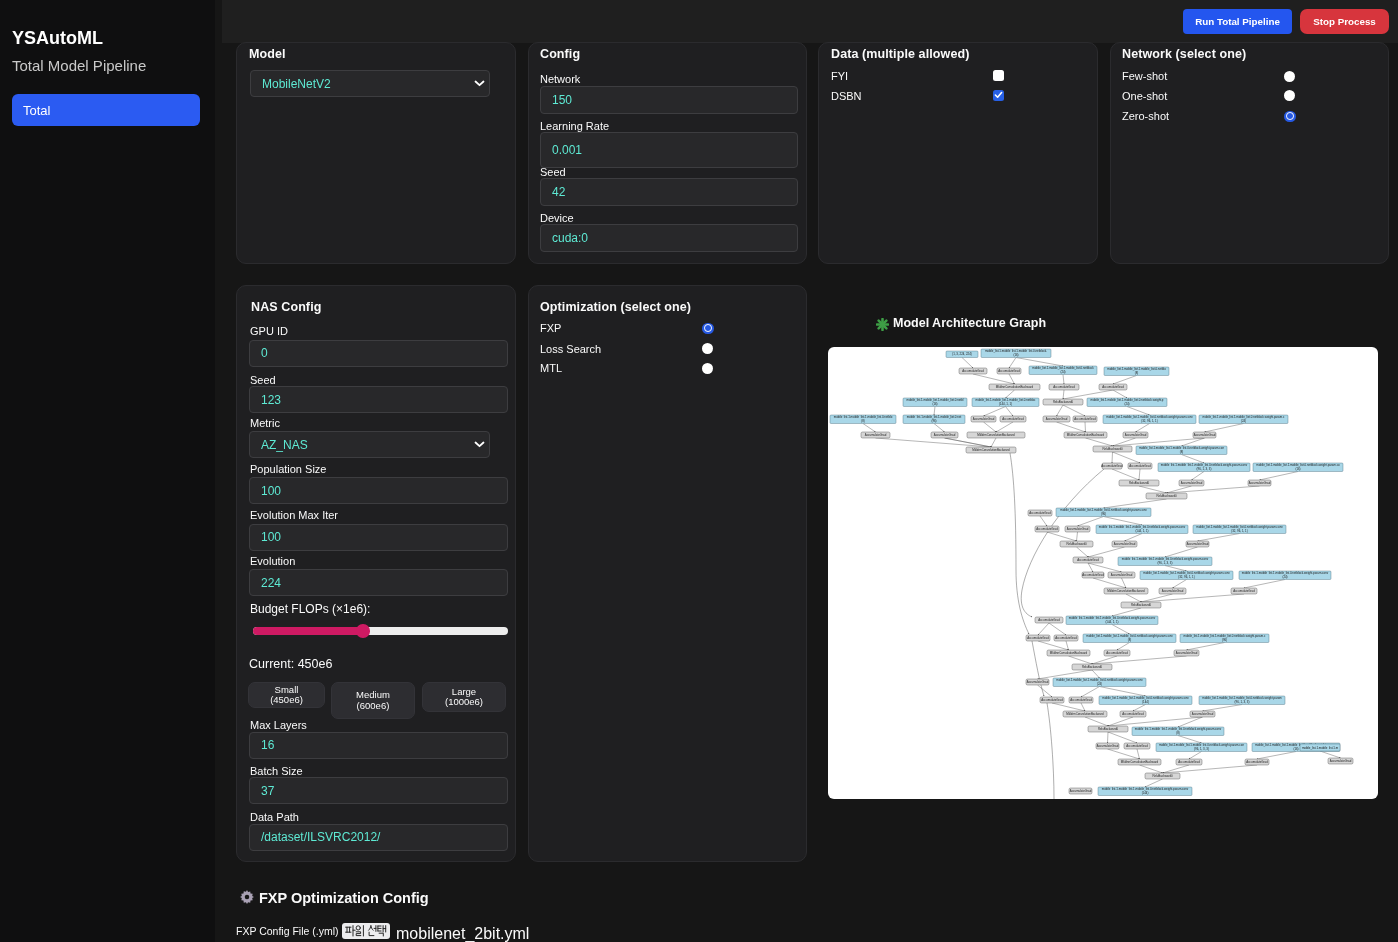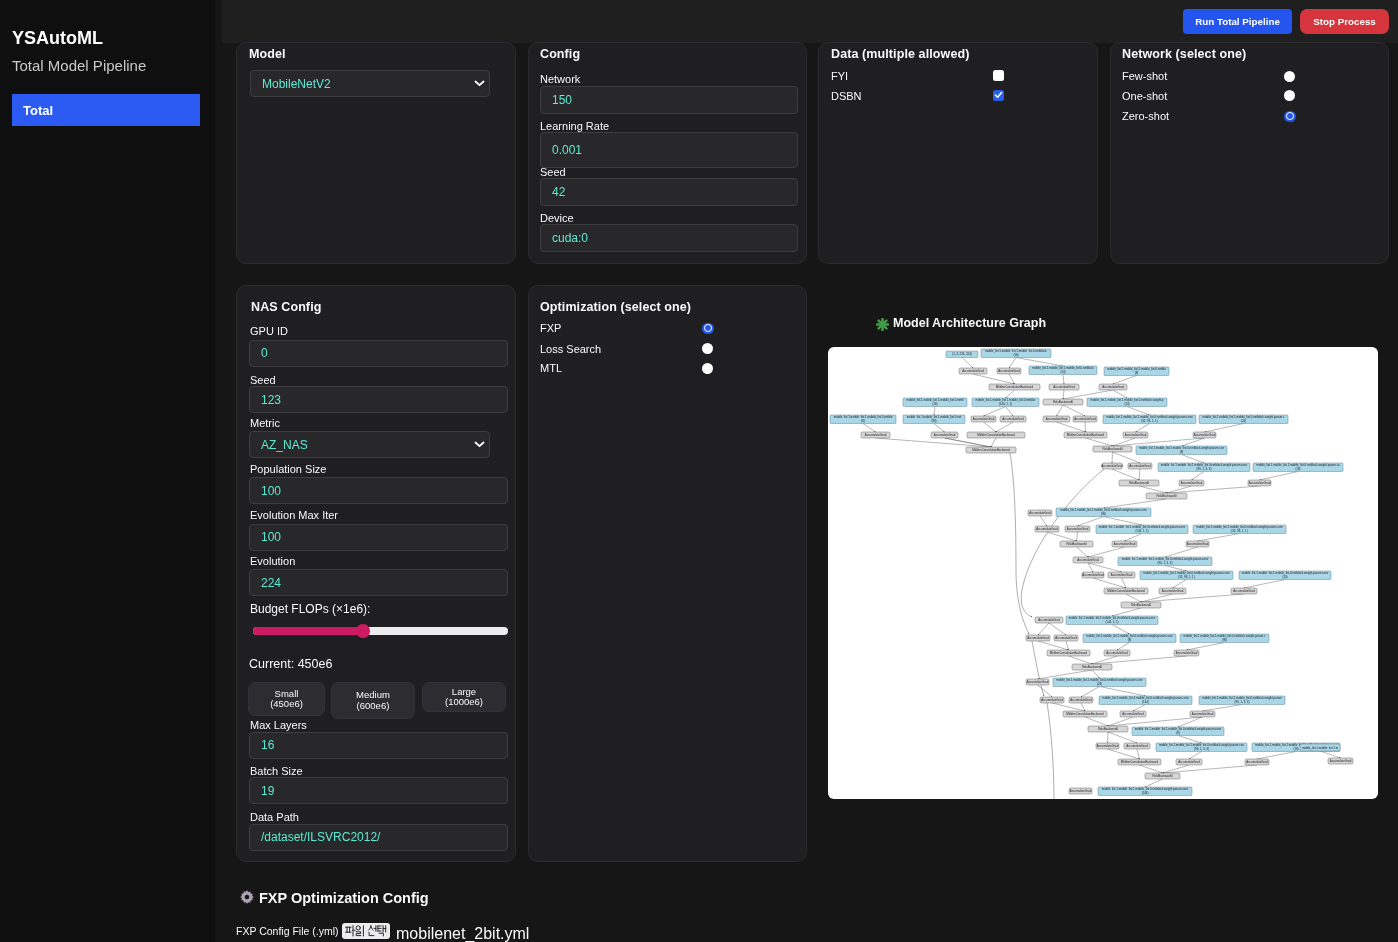--- a/index.html
+++ b/index.html
@@ -17,21 +17,21 @@
 .rdc::after{content:'';position:absolute;left:1.9px;top:1.9px;right:1.9px;bottom:1.9px;
  border:1.2px solid #fff;border-radius:50%}
 .szbtn{position:absolute;background:#2d2d31;border-radius:7px;color:#fafafa;
  font-size:9.5px;line-height:10.5px;display:flex;align-items:center;justify-content:center;
  text-align:center;border:1px solid #333338}
 
 </style></head><body>
 <div style="position:absolute;left:0px;top:0px;width:215px;height:942px;background:#0f0f10;"></div>
 <div style="position:absolute;left:12px;top:28px;width:200px;height:24px;color:#fff;font-weight:bold;font-size:18px;">YSAutoML</div>
 <div style="position:absolute;left:12px;top:57px;width:200px;height:14px;color:#c9c9c9;font-size:15px;">Total Model Pipeline</div>
-<div style="position:absolute;left:12px;top:94px;width:188px;height:32px;background:#2b5bf2;border-radius:0;color:#fff;font-size:13px;display:flex;align-items:center;padding-left:11px;font-weight:bold;">Total</div>
+<div style="position:absolute;left:12px;top:94px;width:188px;height:32px;background:#2b5bf2;border-radius:6px;color:#fff;font-size:13px;display:flex;align-items:center;padding-left:11px;">Total</div>
 <div style="position:absolute;left:222px;top:0px;width:1176px;height:43px;background:#1f1f1f;"></div>
 <div style="position:absolute;left:1183px;top:9px;width:109px;height:25px;background:#2456ef;border-radius:4px;color:#fff;font-size:9.8px;font-weight:bold;display:flex;align-items:center;justify-content:center;">Run Total Pipeline</div>
 <div style="position:absolute;left:1300px;top:9px;width:89px;height:25px;background:#d7353d;border-radius:7px;color:#fff;font-size:9.8px;font-weight:bold;display:flex;align-items:center;justify-content:center;">Stop Process</div>
 <div class="card" style="left:236px;top:42px;width:280px;height:222px"></div>
 <div class="card" style="left:528px;top:42px;width:279px;height:222px"></div>
 <div class="card" style="left:818px;top:42px;width:280px;height:222px"></div>
 <div class="card" style="left:1110px;top:42px;width:279px;height:222px"></div>
 <div class="ttl" style="left:249px;top:47px">Model</div>
 <div class="ttl" style="left:540px;top:47px">Config</div>
 <div class="ttl" style="left:831px;top:47px">Data (multiple allowed)</div>
@@ -83,27 +83,27 @@
 <div class="inp" style="left:249px;top:477px;width:259px;height:27px">100</div>
 <div class="lbl" style="left:250px;top:509px">Evolution Max Iter</div>
 <div class="inp" style="left:249px;top:523.5px;width:259px;height:27px">100</div>
 <div class="lbl" style="left:250px;top:555px">Evolution</div>
 <div class="inp" style="left:249px;top:569px;width:259px;height:27px">224</div>
 <div class="lbl" style="left:250px;top:602px;font-size:12px">Budget FLOPs (×1e6):</div>
 <div style="position:absolute;left:253px;top:627px;width:255px;height:7.5px;background:#ededed;border-radius:4px;"></div>
 <div style="position:absolute;left:253px;top:627px;width:110px;height:7.5px;background:#ce1a63;border-radius:4px 0 0 4px;"></div>
 <div style="position:absolute;left:356px;top:624px;width:13.5px;height:13.5px;background:#ce1a63;border-radius:50%;"></div>
 <div class="lbl" style="left:249px;top:656.5px;font-size:12.5px">Current: 450e6</div>
-<div class="szbtn" style="left:248px;top:682px;width:77px;height:34px">Small<br>(450e6)</div>
+<div class="szbtn" style="left:248px;top:682px;width:77px;height:26px">Small<br>(450e6)</div>
 <div class="szbtn" style="left:331px;top:682px;width:84px;height:37px">Medium<br>(600e6)</div>
 <div class="szbtn" style="left:422px;top:682px;width:84px;height:30px">Large<br>(1000e6)</div>
 <div class="lbl" style="left:250px;top:718.5px">Max Layers</div>
 <div class="inp" style="left:249px;top:731.6px;width:259px;height:27px">16</div>
 <div class="lbl" style="left:250px;top:764.5px">Batch Size</div>
-<div class="inp" style="left:249px;top:777.1px;width:259px;height:27px">19</div>
+<div class="inp" style="left:249px;top:777.1px;width:259px;height:27px">37</div>
 <div class="lbl" style="left:250px;top:810.5px">Data Path</div>
 <div class="inp" style="left:249px;top:823.8px;width:259px;height:27px">/dataset/ILSVRC2012/</div>
 <svg width="13" height="13" viewBox="0 0 13 13" style="position:absolute;left:876px;top:318px">
     <g stroke="#3e9e46" stroke-width="2.6" stroke-linecap="round">
       <line x1="6.5" y1="1" x2="6.5" y2="12"></line>
       <line x1="1" y1="6.5" x2="12" y2="6.5"></line>
       <line x1="2.6" y1="2.6" x2="10.4" y2="10.4"></line>
       <line x1="10.4" y1="2.6" x2="2.6" y2="10.4"></line>
     </g>
   </svg>

